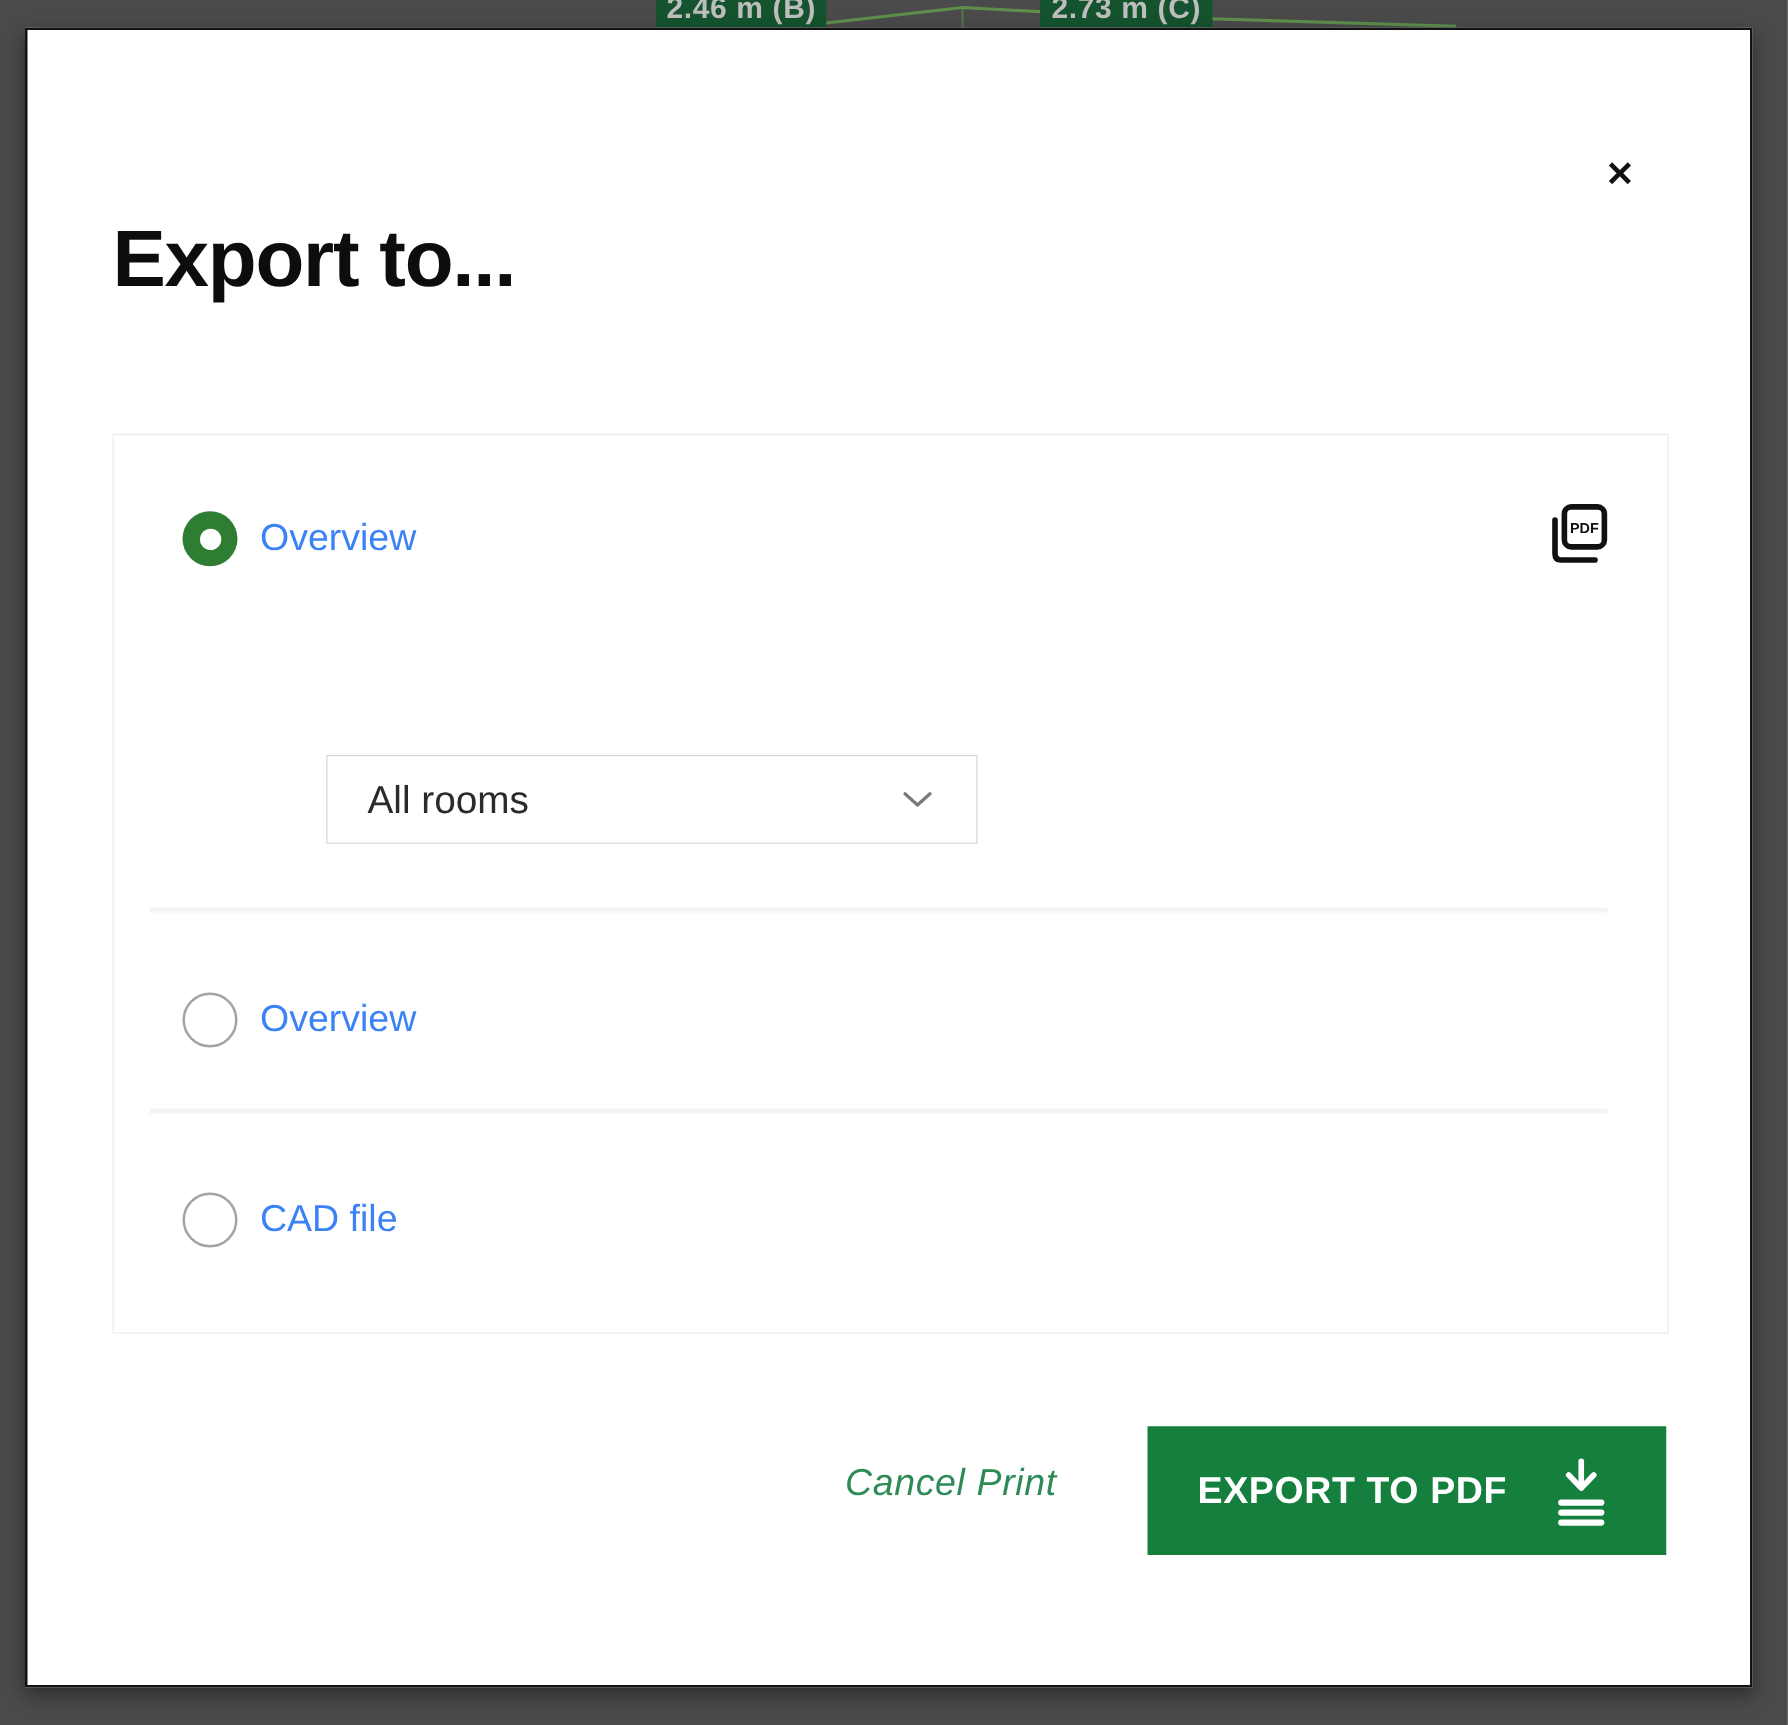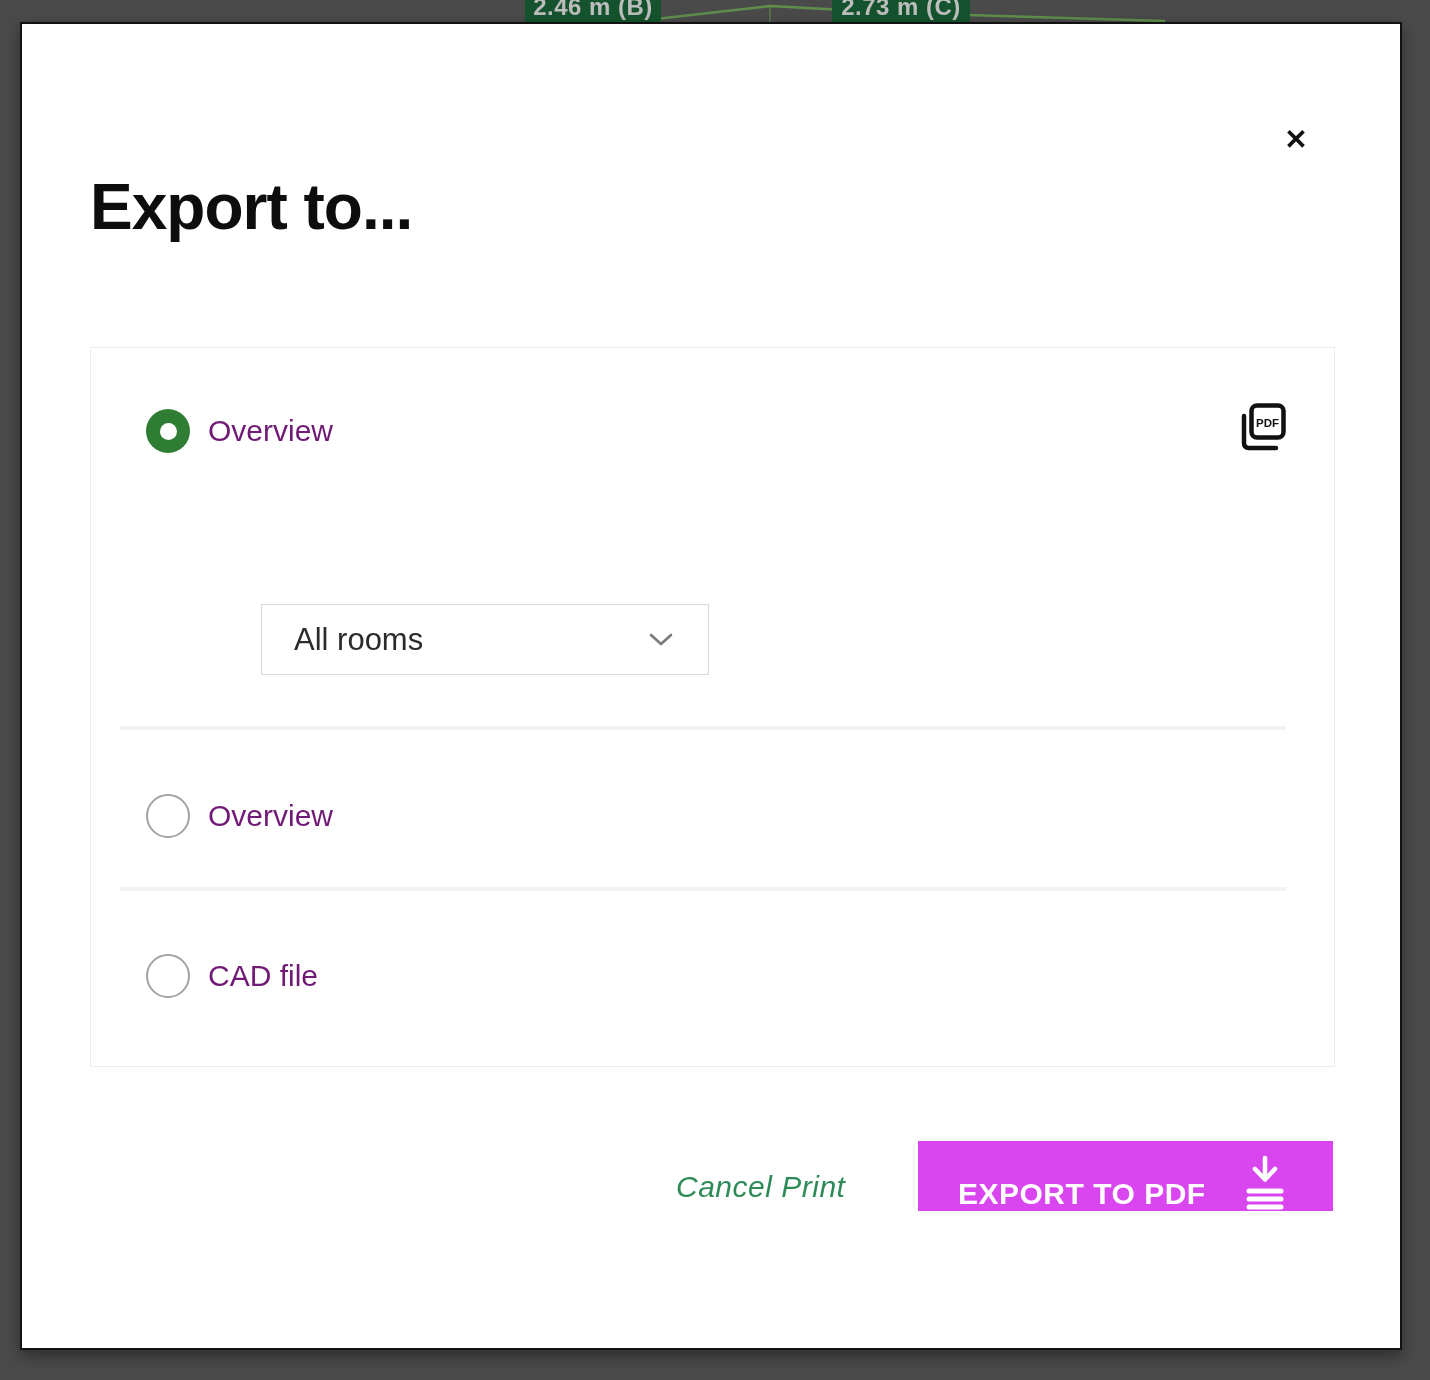--- a/index.html
+++ b/index.html
@@ -25,37 +25,37 @@
     font-size:64px; font-weight:800; letter-spacing:-1px; color:#0d0d0d;}
 
   
   .card{position:absolute; left:68px; top:323px; width:1245px; height:720px;
     box-sizing:border-box; background:#fff; border:1px solid #ededed;}
   .radio{position:absolute; width:44px; height:44px; border-radius:50%; box-sizing:border-box; cursor:pointer;}
   .radio.selected{background:#2e7d33; display:flex; align-items:center; justify-content:center;}
   .radio.selected .radio-dot{width:17px; height:17px; border-radius:50%; background:#ffffff;}
   .radio.unselected{border:2px solid #a3a3a3; background:#fff;}
   .opt-label{position:absolute; left:117px; height:44px; line-height:46px;
-    font-size:30px; color:#701a75; cursor:pointer; white-space:nowrap;}
+    font-size:30px; color:#3b82f6; cursor:pointer; white-space:nowrap;}
   .pdf-icon{position:absolute; left:1144px; top:52px; width:54px; height:54px;}
   .opt-desc{position:absolute; left:169px; top:139px; width:1020px; margin:0;
     font-size:29px; line-height:42px; font-weight:700; color:#757575;}
-  .select{position:absolute; left:170px; top:256px; width:448px; height:71px;
+  .select{position:absolute; left:170px; top:256px; width:521px; height:71px;
     box-sizing:border-box; border:1px solid #d8d8d8; background:#fff; cursor:pointer;
     display:flex; align-items:center;}
   .select-value{font-size:31px; color:#2b2b2b; padding-left:32px; flex:1;}
   .select .chev{margin-right:34px;}
   .divider{position:absolute; left:29px; width:1166px; height:4px; background:#f3f3f3;}
 
   
   .cancel-link{position:absolute; left:654px; top:1146px; font-size:30px;
     letter-spacing:.5px; color:#2e8b57; text-decoration:none; cursor:pointer; white-space:nowrap;font-style:italic;}
-  .export-btn{position:absolute; right:67px; top:1117px; width:415px; height:70px;
-    background:#d946ef; border:none; cursor:pointer; color:#ffffff;
-    display:flex; align-items:flex-end; padding:0 46px 0 40px; box-sizing:border-box;}
+  .export-btn{position:absolute; right:67px; top:1117px; width:415px; height:103px;
+    background:#15803d; border:none; cursor:pointer; color:#ffffff;
+    display:flex; align-items:center; padding:0 46px 0 40px; box-sizing:border-box;}
   .export-btn .btn-label{font-size:30px; font-weight:700; letter-spacing:.5px; flex:1; text-align:left; white-space:nowrap;}
 </style>
 </head>
 <body>
 
 <div class="canvas">
 
   <div class="bg-strip">
     <svg class="roof-svg" width="1430" height="22" viewBox="0 0 1430 22">
       <polyline points="638,21 770,6 900,13 1165,21" fill="none" stroke="#5d8f4b" stroke-width="2.5"></polyline>

